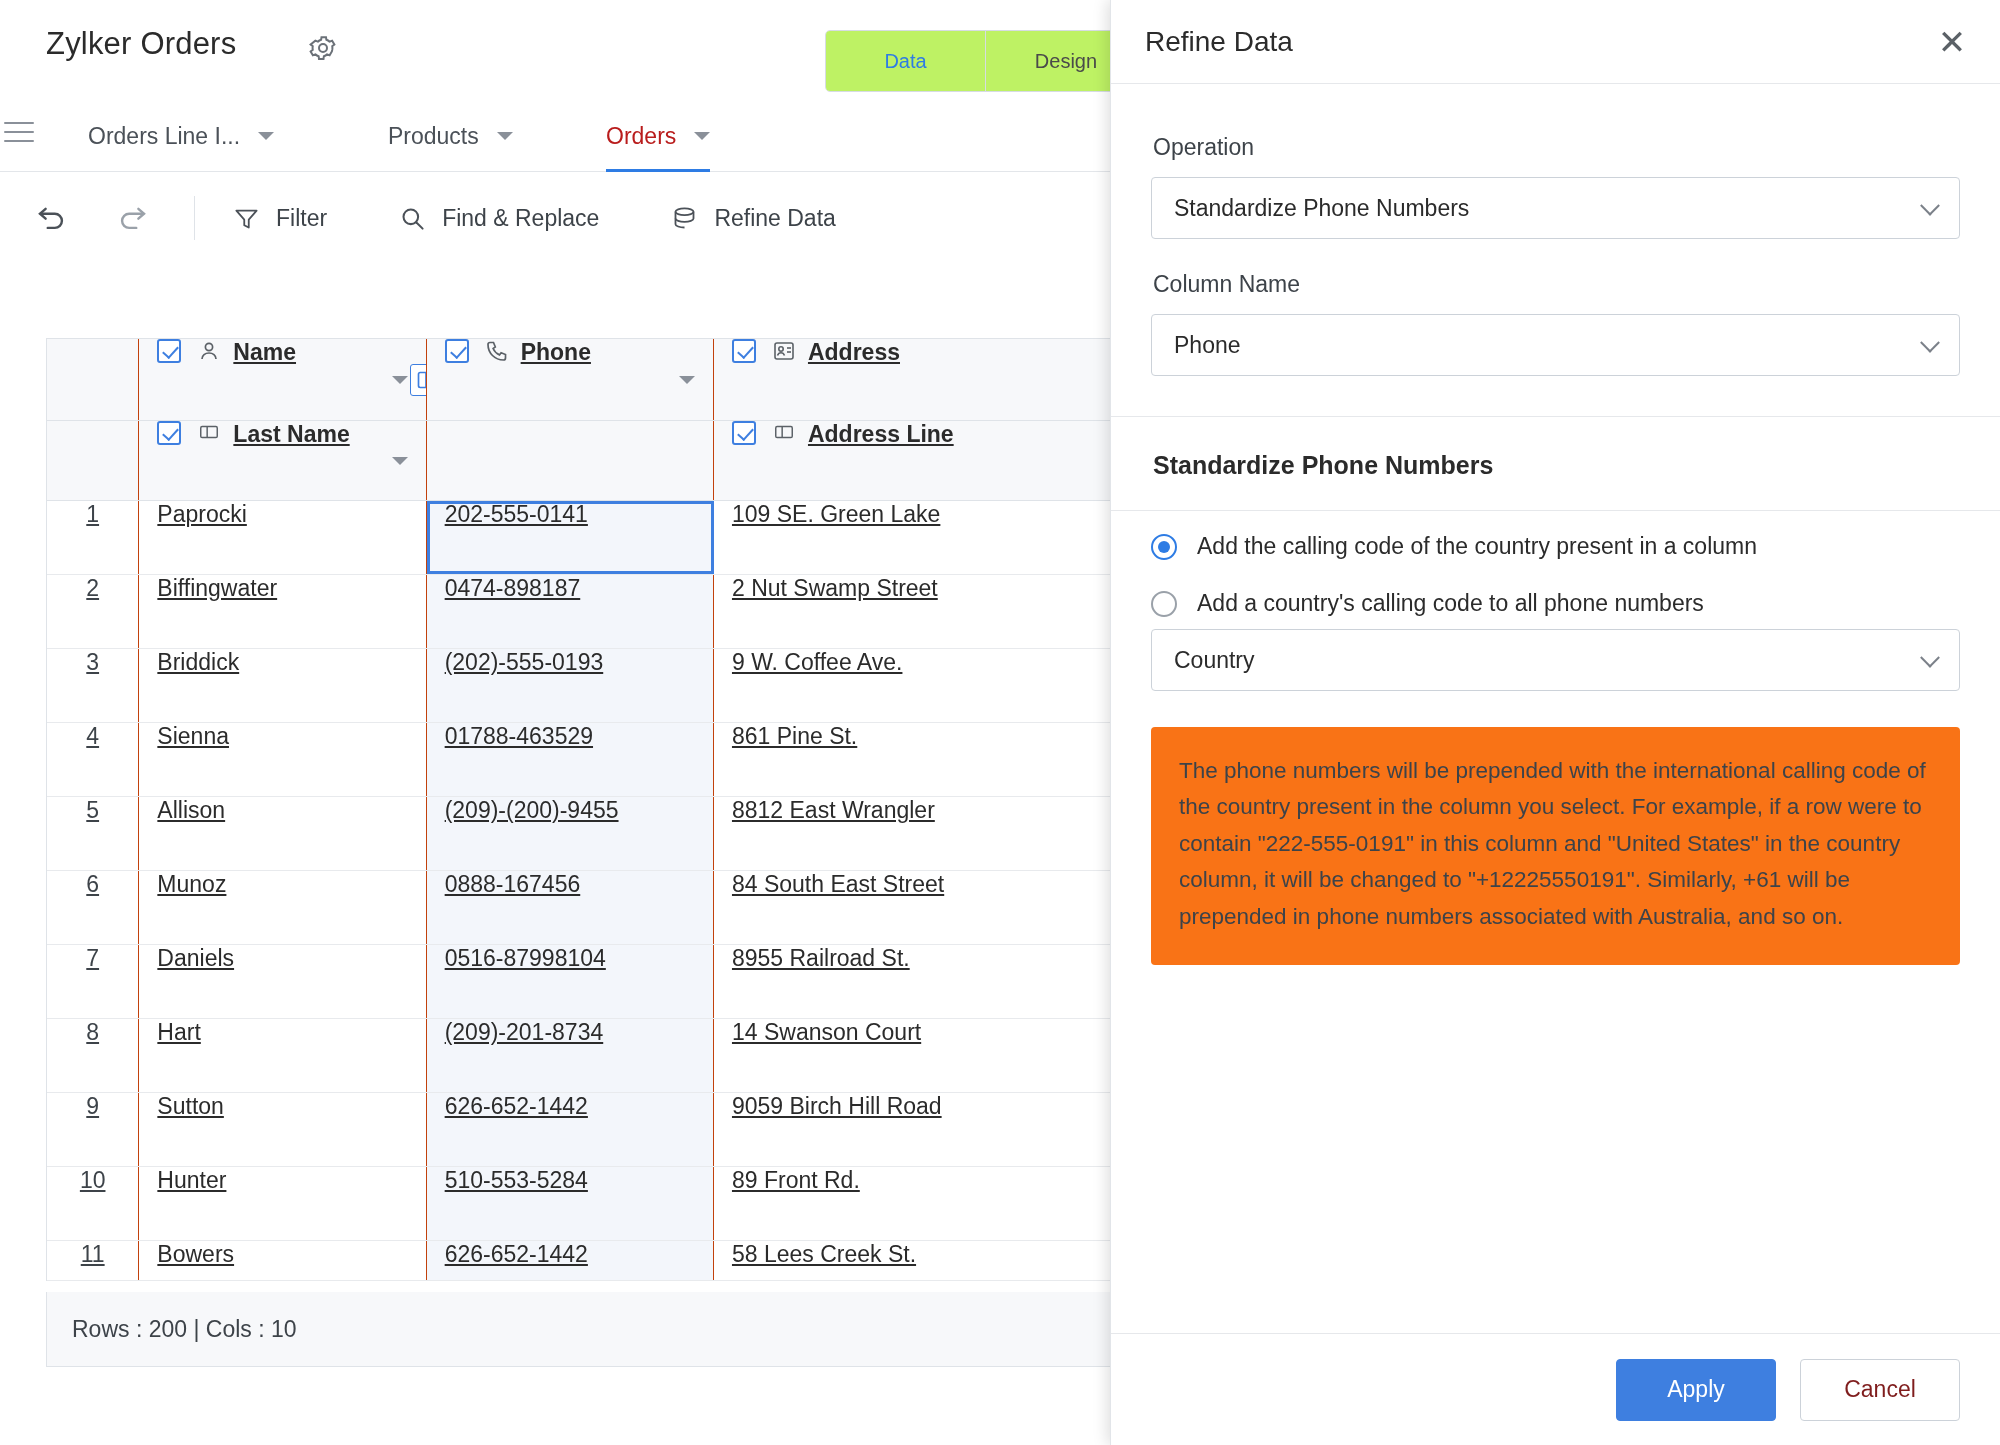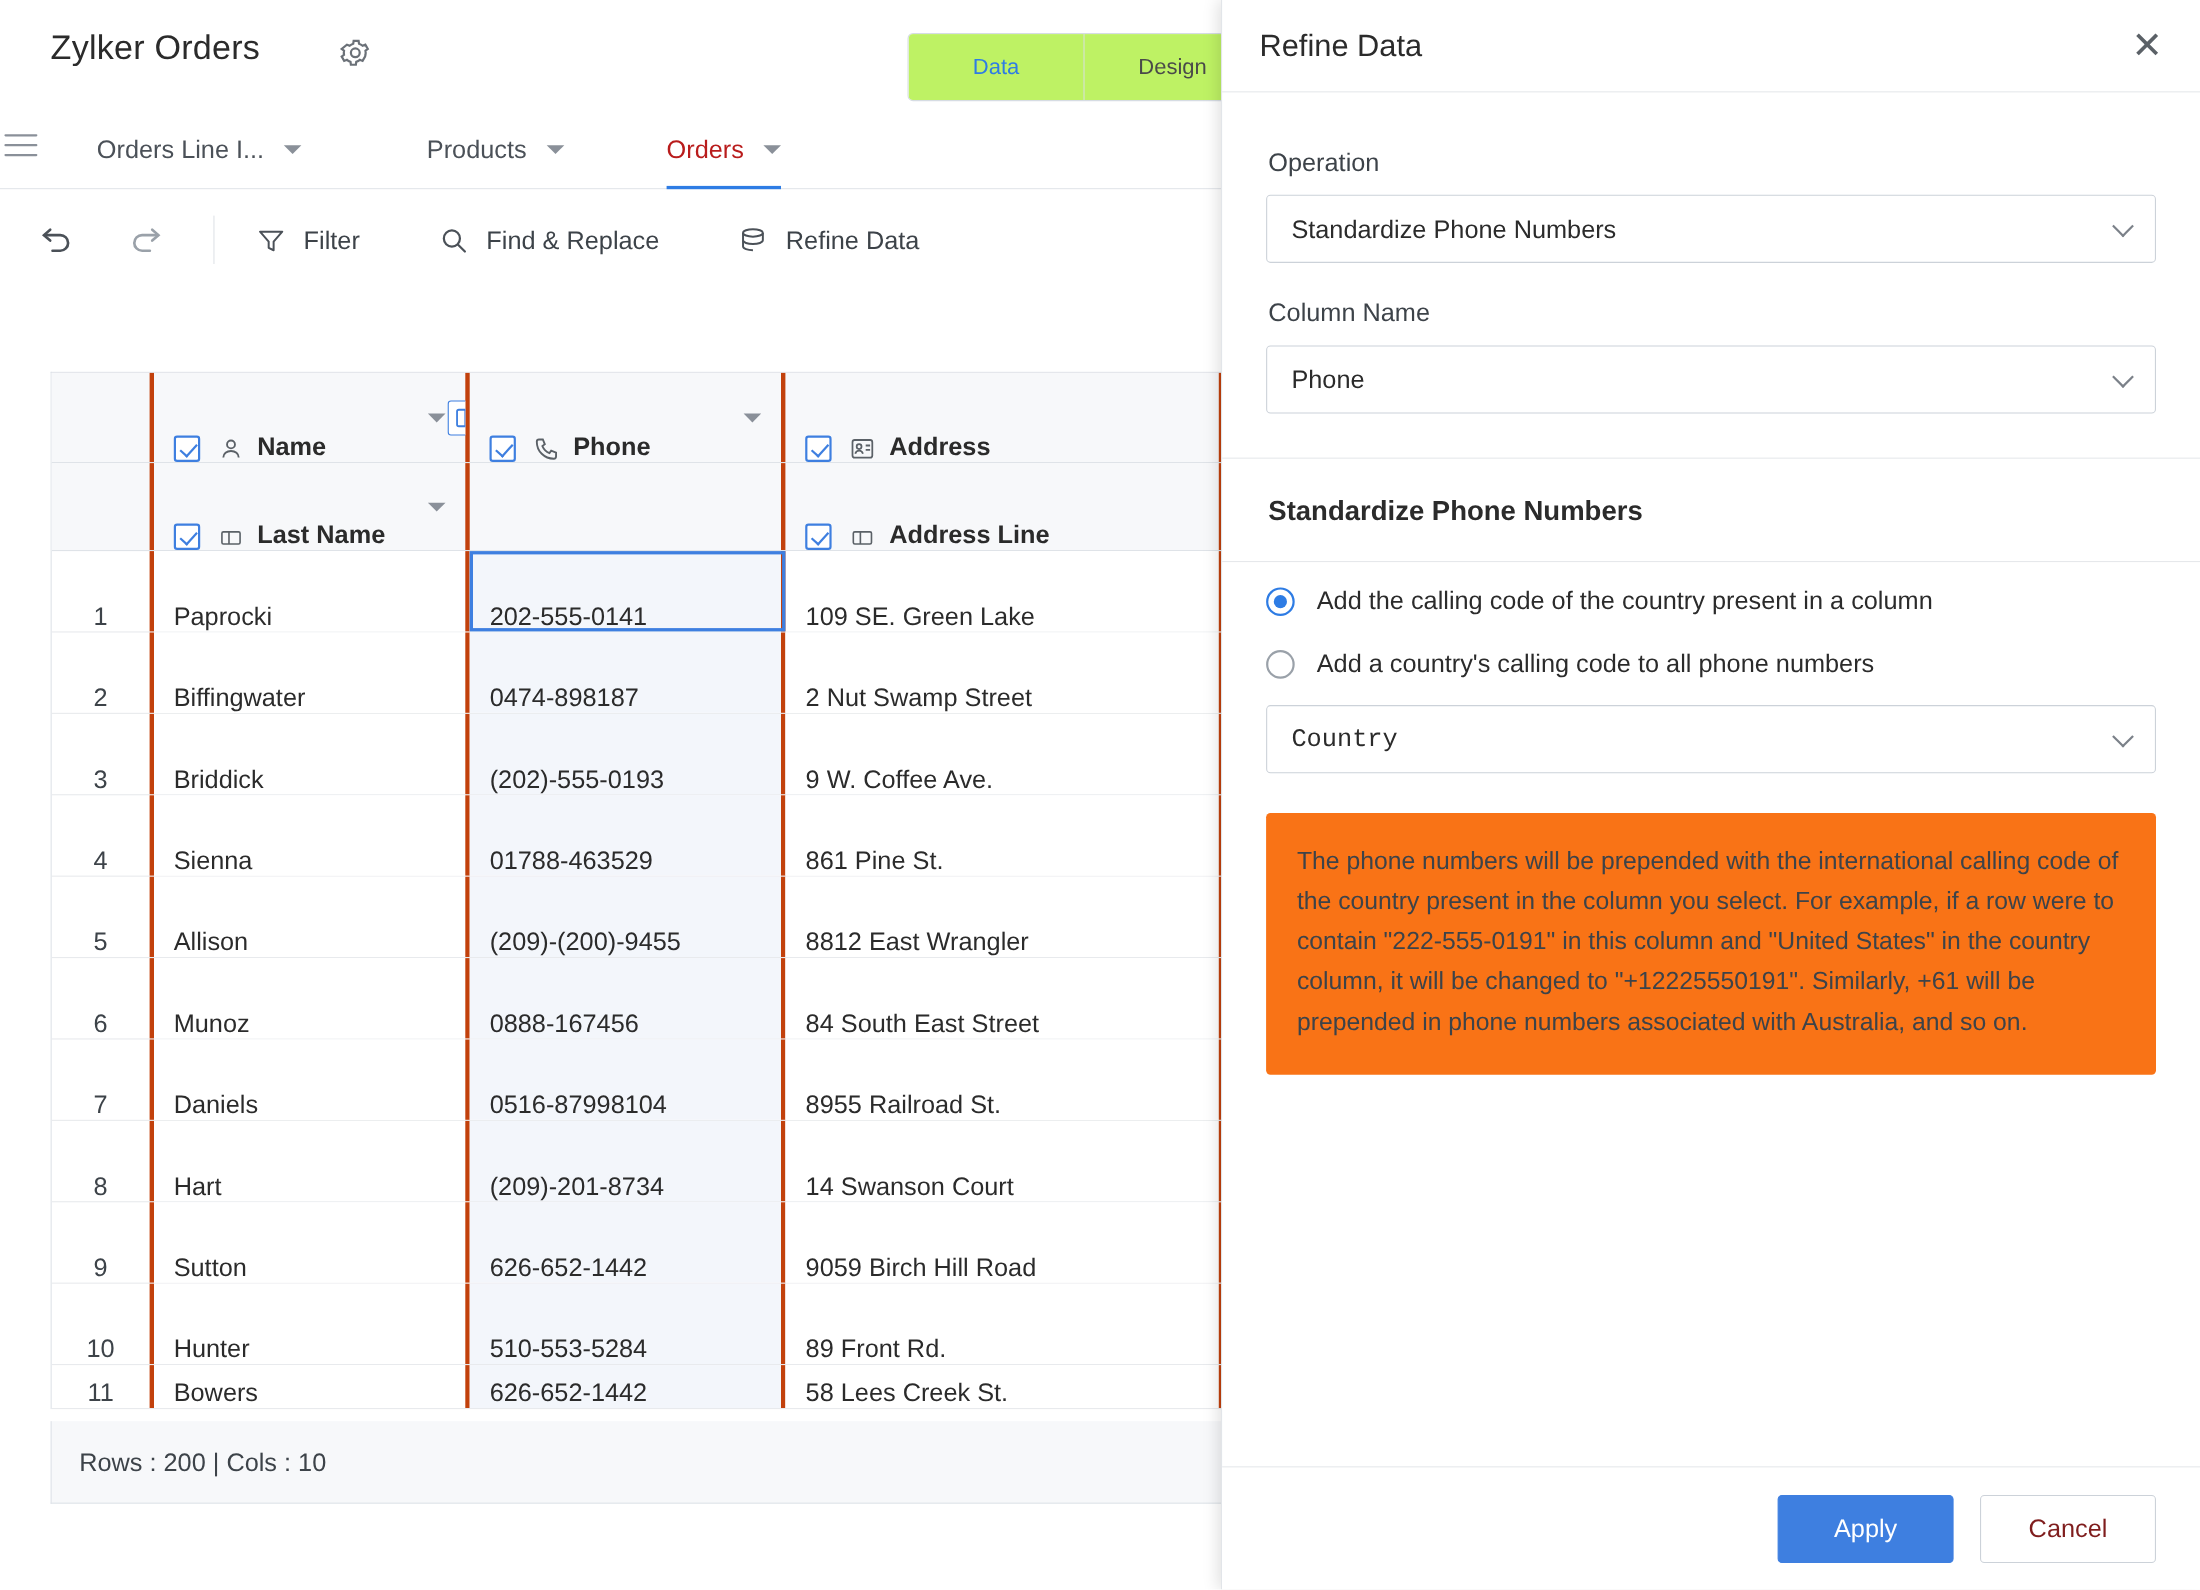--- a/index.html
+++ b/index.html
@@ -146,26 +146,27 @@
     border-left: 1px solid #dfe3e8;
   }
   .hdr-row {
     display: flex;
     height: 82px;
     background: #f7f8fa;
     border-bottom: 1px solid #dfe3e8;
   }
   .hdr-row.second { height: 80px; }
   .cell {
-    border-right: 4px solid #c2410c;
-    display: flex; align-items: flex-end;
+    border-right: 1px solid #c2410c;
+    display: flex; align-items: flex-start;
     padding: 0 18px;
     font-size: 23px;
     overflow: hidden;
     white-space: nowrap;
+    text-decoration: underline;
   }
   .c-num { width: 108px; justify-content: center; color: #3d4349; }
   .c-name { width: 358px; }
   .c-phone { width: 358px; }
   .c-addr { width: 500px; }
 
   .hdr-cell {
     font-weight: 700;
     color: #2b2b2b;
     position: relative;
@@ -631,21 +632,21 @@
       <div class="radio-row" style="margin-top:22px;">
         <span class="radio on"></span>
         <span class="radio-label">Add the calling code of the country present in a column</span>
       </div>
 
       <div class="radio-row">
         <span class="radio"></span>
         <span class="radio-label">Add a country's calling code to all phone numbers</span>
       </div>
 
-      <div class="select" style="margin-top:24px;font-family:Liberation Mono, monospace;">
+      <div class="select" style="margin-top:12px;">
         <span>Country</span>
         <span class="chev"></span>
       </div>
 
       <div class="note-box">The phone numbers will be prepended with the international calling code of the country present in the column you select. For example, if a row were to contain "222-555-0191" in this column and "United States" in the country column, it will be changed to "+12225550191". Similarly, +61 will be prepended in phone numbers associated with Australia, and so on.</div>
     </div>
 
     <div class="panel-foot">
       <div class="btn btn-primary">Apply</div>
       <div class="btn btn-secondary">Cancel</div>

